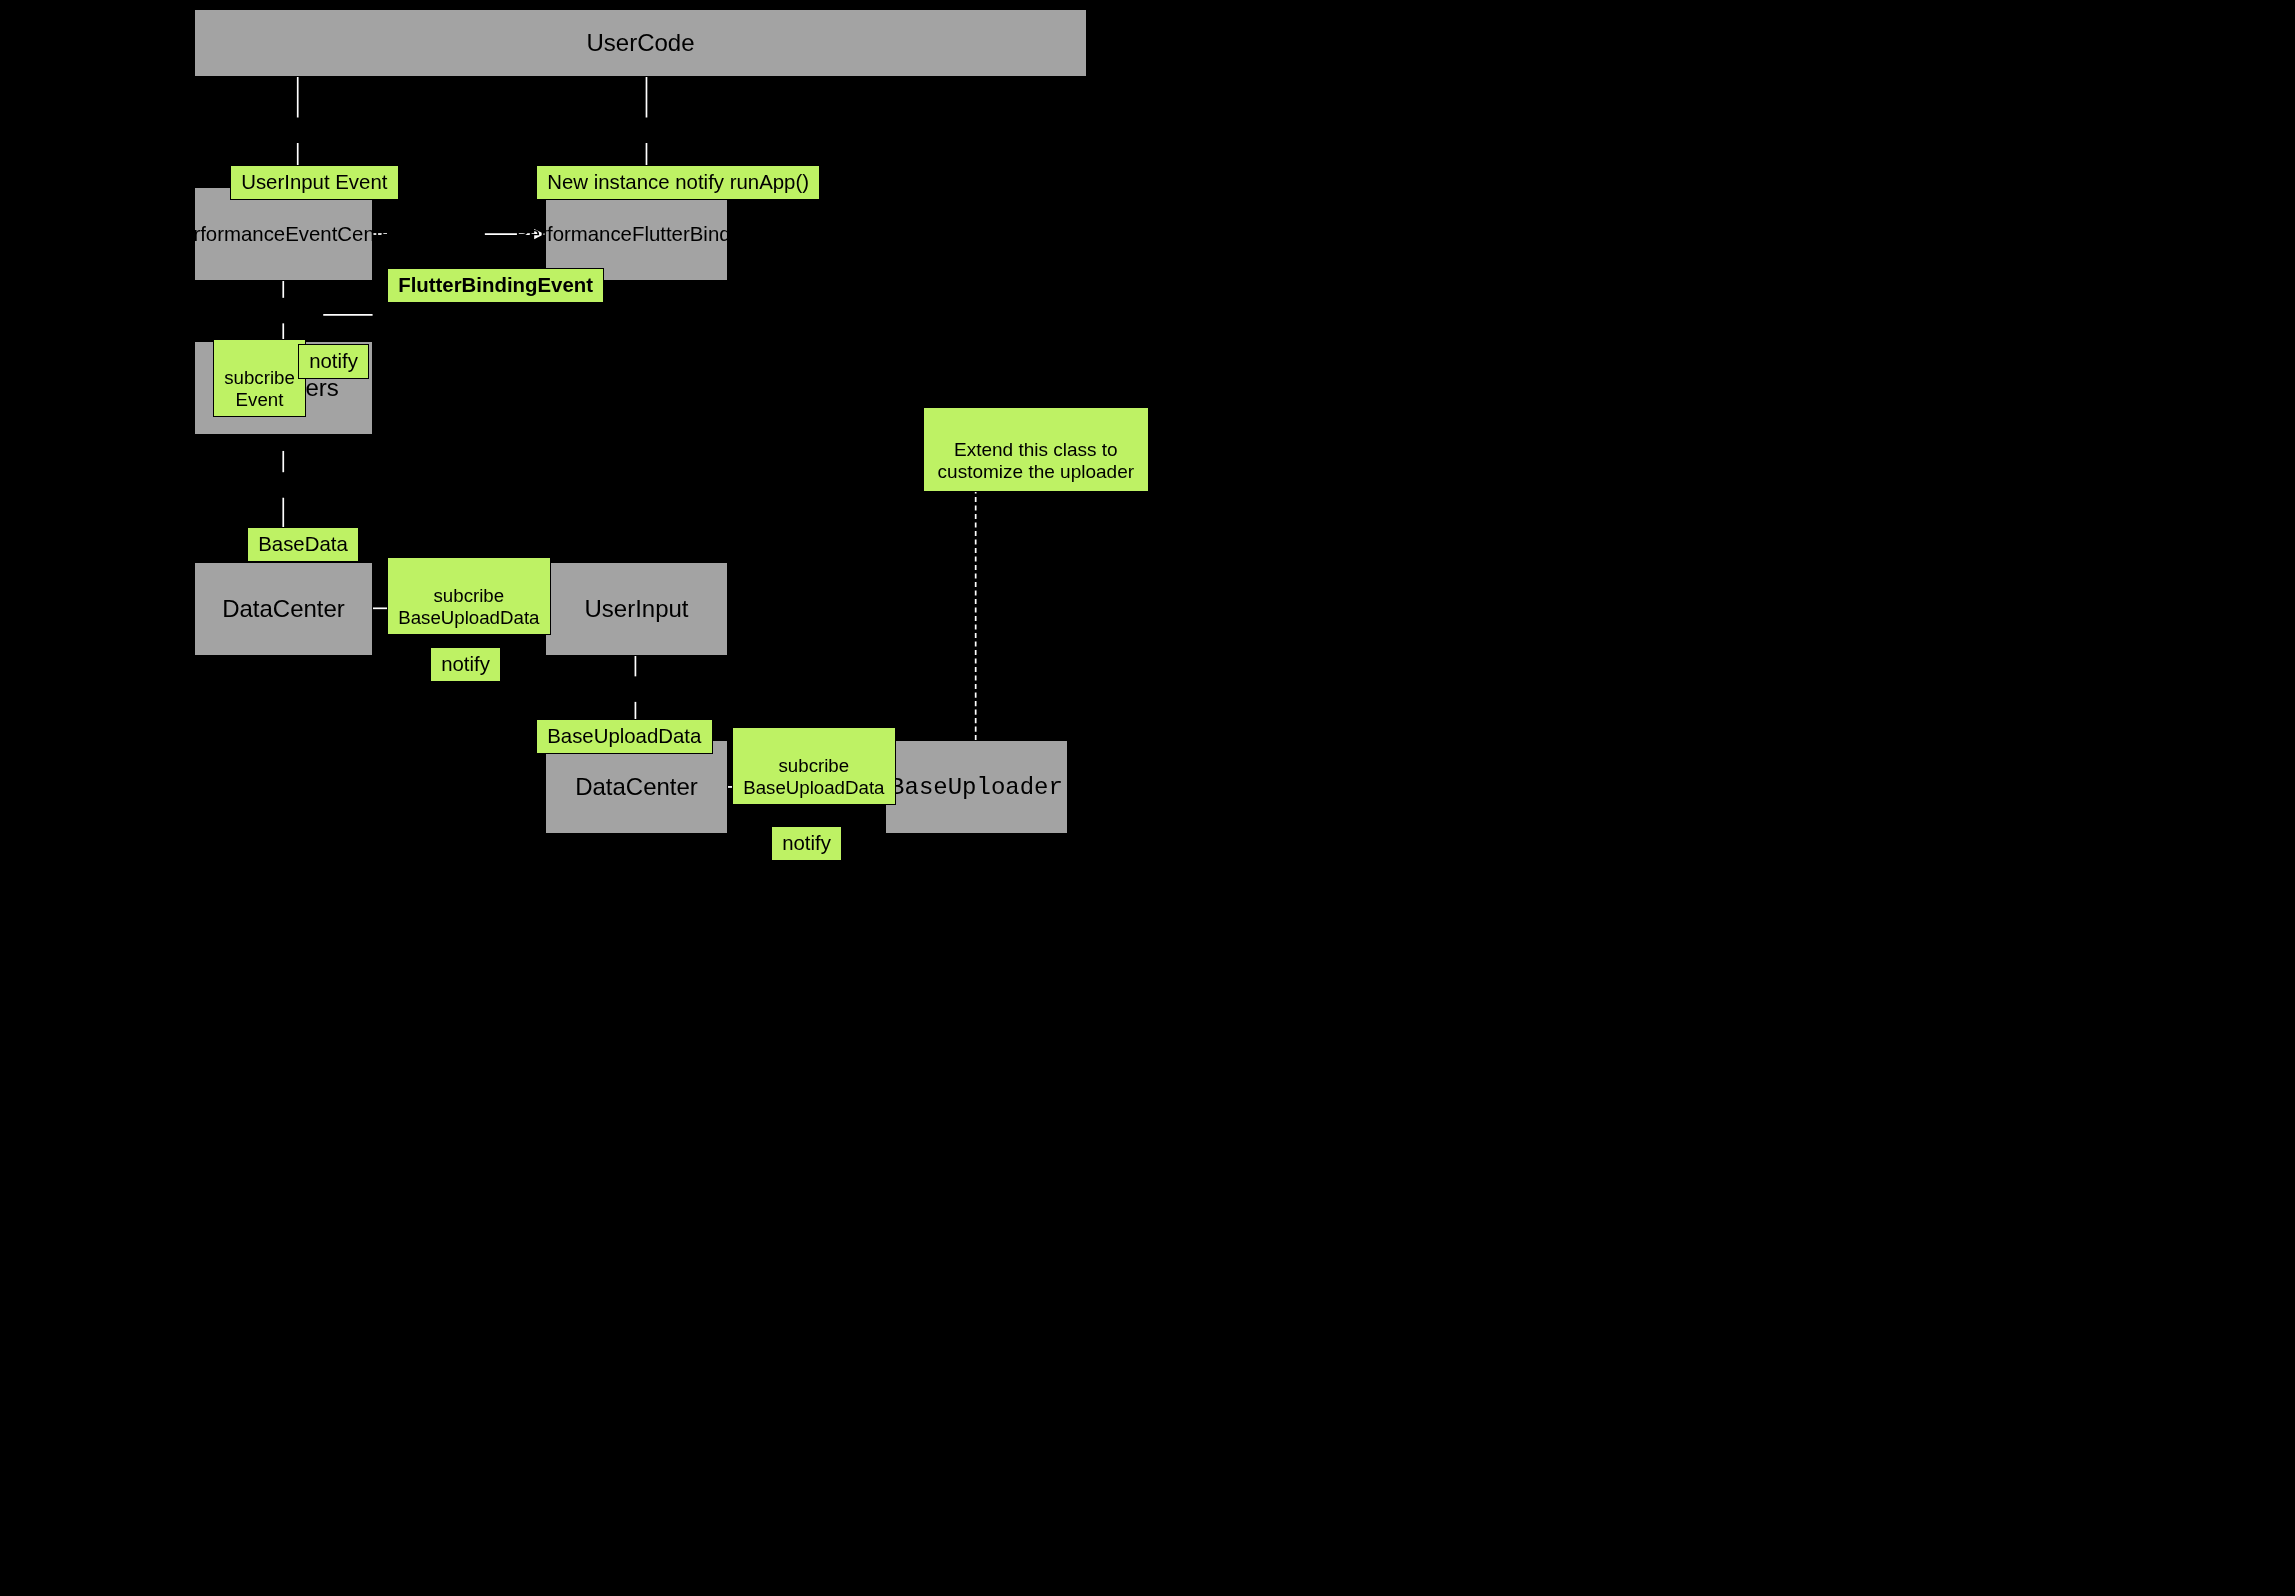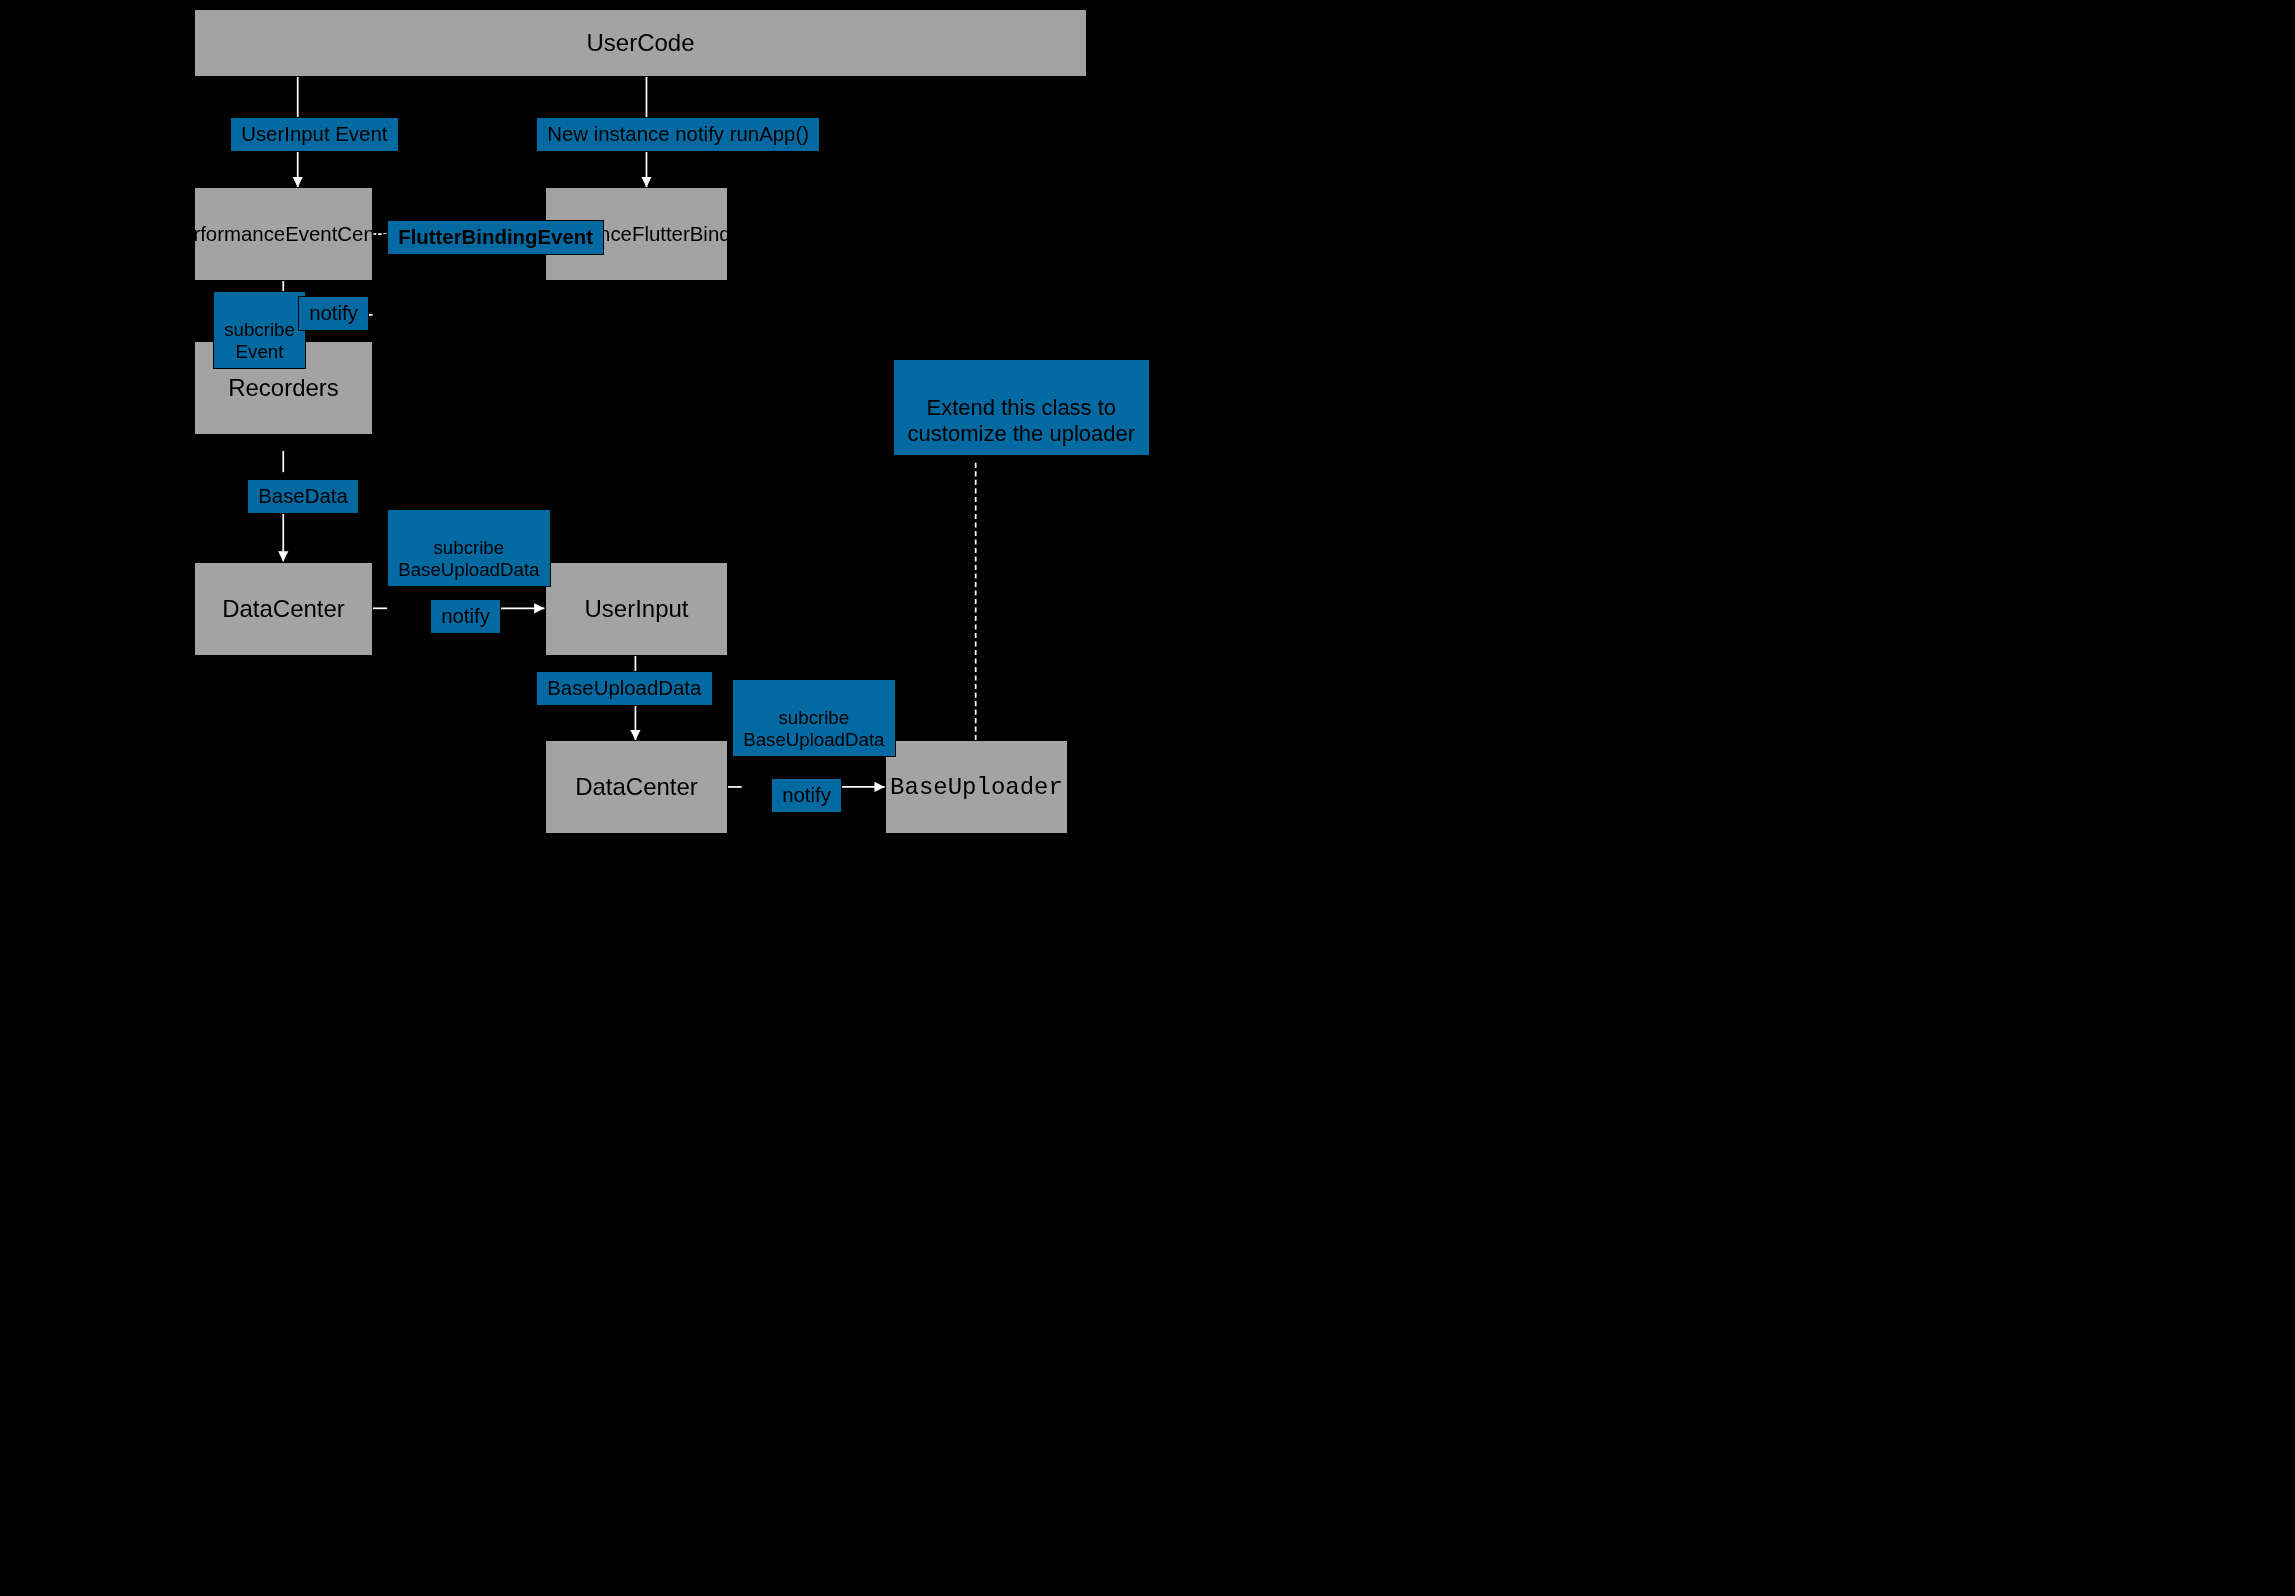--- a/index.html
+++ b/index.html
@@ -18,26 +18,27 @@
       border: 1.7px solid #000;
       display: flex;
       align-items: center;
       justify-content: center;
       font-size: 24px;
       text-align: center;
     }
 
     .label {
       position: absolute;
-      background: #0369a1;
+      background: #bef264;
       border: 0.9px solid #000;
       font-size: 20.4px;
       padding: 5.1px 10.2px;
       white-space: nowrap;
       text-align: center;
+      margin-top: 48px;
     }
 
     svg.lines {
       position: absolute;
       top: 0;
       left: 0;
       width: 2295px;
       height: 1596px;
       pointer-events: none;
     }
@@ -160,17 +161,17 @@
 
 <div class="label" style="left:732px; top:679px; white-space:pre-line; font-size:18.7px;">
   <span>subcribe
 BaseUploadData</span>
 </div>
 
 <div class="label" style="left:771px; top:778px;">
   <span>notify</span>
 </div>
 
-<div class="label" style="left:893px; top:359px; white-space:pre-line; font-size:22px; padding:8.5px 13.6px;">
+<div class="label" style="left:923px; top:359px; white-space:pre-line; font-size:19px; padding:8.5px 13.6px;">
   <span>Extend this class to
 customize the uploader</span>
 </div>
 
 
 </body></html>

